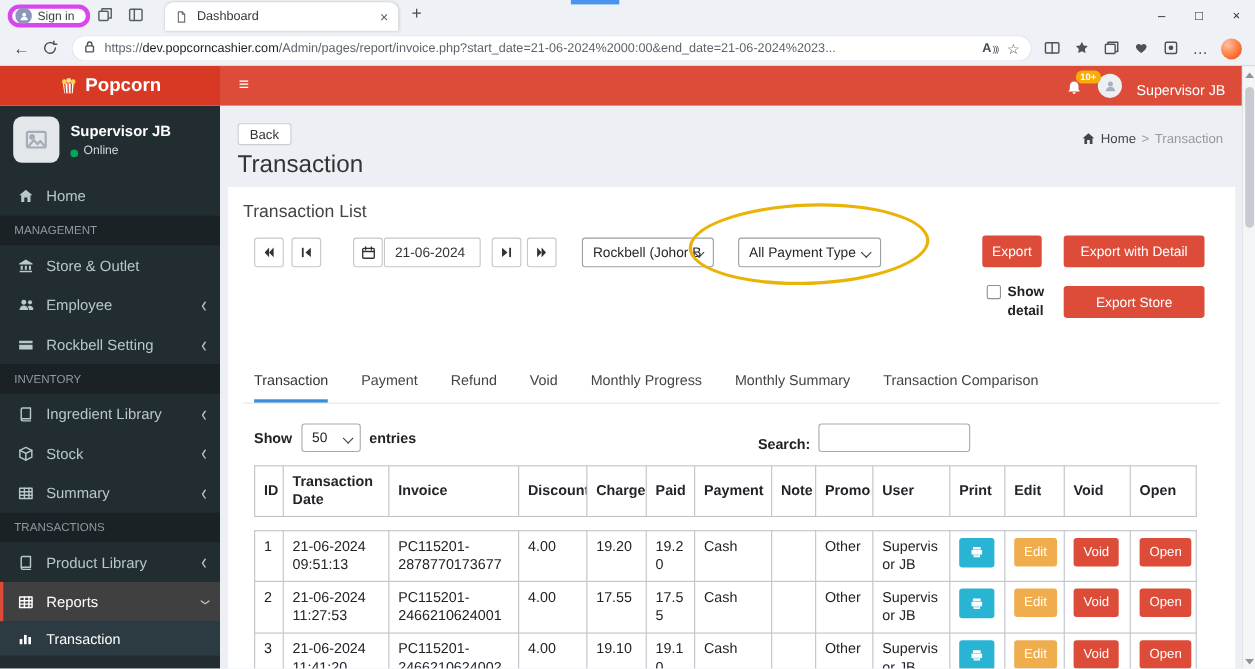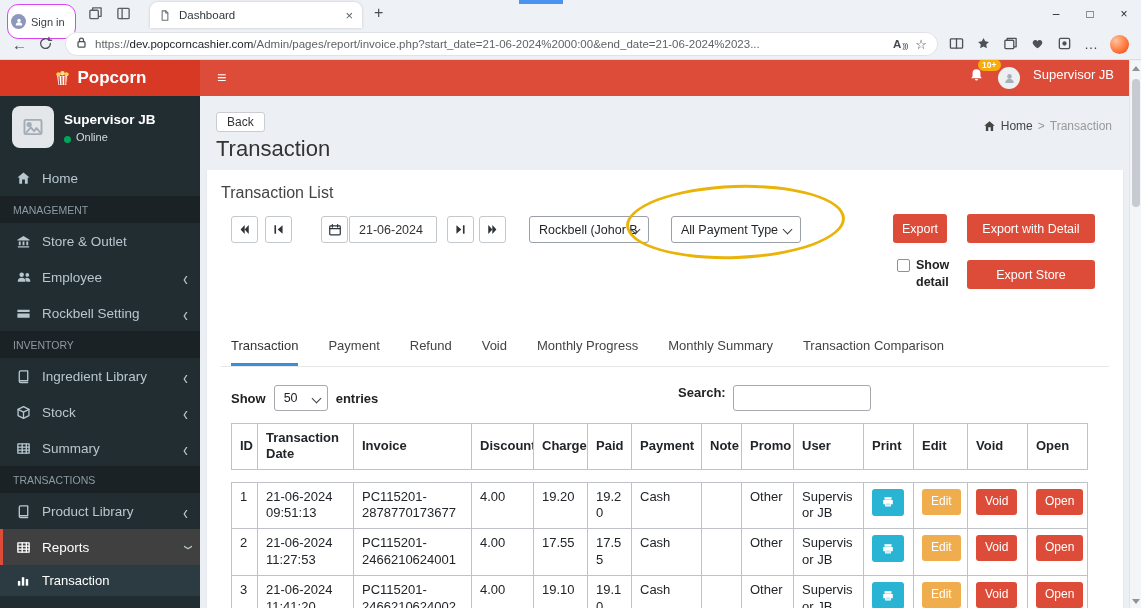--- a/index.html
+++ b/index.html
@@ -5,21 +5,21 @@
 *{margin:0;padding:0;box-sizing:border-box}
 body{font-family:"Liberation Sans",sans-serif;background:#fff;overflow:hidden}
 svg{display:block}
 .si{fill:none;stroke:currentColor;stroke-width:1.4;stroke-linecap:round;stroke-linejoin:round}
 .fi{fill:currentColor;stroke:none}
 .screen{position:relative;width:1141px;height:608px;overflow:hidden;background:#ecf0f5}
 
 
 .chrome{position:absolute;top:0;left:0;width:100%;height:60px;background:#eef1f5;border-bottom:1px solid #d9dde2;z-index:10}
 .tabstrip{position:relative;height:28px}
-.signin{position:absolute;left:7px;top:4px;height:35px;display:flex;align-items:center;gap:5px;background:#fff;border:1px solid #d946ef;border-radius:11px;padding:0 10px 0 3px;font-size:11px;color:#3a4048}
+.signin{position:absolute;left:7px;top:4px;height:21px;display:flex;align-items:center;gap:5px;background:#fff;border:4px solid #d946ef;border-radius:11px;padding:0 10px 0 3px;font-size:11px;color:#3a4048}
 .signin-av{width:15px;height:15px;border-radius:50%;background:#8d97bb;color:#fff;display:flex;align-items:center;justify-content:center}
 .ts-icon{position:absolute;top:6px;width:16px;height:16px;color:#595e66}
 .tab{position:absolute;left:150px;top:2px;width:212px;height:26px;background:#fff;border-radius:8px 8px 0 0;display:flex;align-items:center;gap:8px;padding:0 9px;box-shadow:0 0 3px rgba(0,0,0,.18)}
 .tab-fav{color:#6b7075}
 .tab-title{flex:1;font-size:11.5px;color:#33373c;white-space:nowrap;overflow:hidden}
 .tab-close{font-size:13px;color:#5b6066;line-height:1}
 .newtab{position:absolute;left:374px;top:4px;font-size:16px;color:#4a4e55}
 .sliver{position:absolute;left:519px;top:0;width:44px;height:4px;background:#4a93ee}
 .winctl{position:absolute;top:0;width:34px;height:27px;display:flex;align-items:center;justify-content:center;color:#24272b;font-size:12px}
 .toolbar{position:absolute;top:28px;left:0;width:100%;height:32px;display:flex;align-items:center;gap:11px;padding:0 12px}
@@ -33,21 +33,21 @@
 .ra i{font-style:normal;font-size:8px;letter-spacing:-1px;margin-left:1px}
 .star{font-size:13px;color:#45494f}
 .dots{font-size:14px;color:#45494f;letter-spacing:1px}
 .copilot{width:19px;height:19px;border-radius:50%;background:radial-gradient(circle at 32% 30%,#ffc2a1,#ff7a3d 55%,#e8401f)}
 
 
 .app-header{position:absolute;top:60px;left:0;width:1129px;height:36px;z-index:5}
 .logo{position:absolute;left:0;top:0;width:200px;height:36px;background:#d73925;color:#fff;display:flex;align-items:center;justify-content:center;gap:7px;font-size:17px;font-weight:bold}
 .navbar{position:absolute;left:200px;right:0;top:0;height:36px;background:#dd4b39;display:flex;align-items:center;color:#fff}
 .hamburger{padding:0 17px;font-size:16px}
-.nav-right{margin-left:auto;display:flex;align-items:flex-start;gap:13px;padding-right:15px}
+.nav-right{margin-left:auto;display:flex;align-items:flex-end;gap:13px;padding-right:15px}
 .bell-wrap{position:relative;width:16px;height:17px;color:#fff}
 .badge{position:absolute;top:-8px;left:9px;background:#f8ac09;color:#fff;font-size:8.5px;font-weight:bold;padding:1.5px 4px;border-radius:7px;line-height:1}
 .avatar{width:22px;height:22px;border-radius:50%;background:#edf0f2;color:#a7b0b8;display:flex;align-items:center;justify-content:center}
 .nav-user{font-size:13px}
 
 
 .sidebar{position:absolute;top:96px;bottom:0;left:0;width:200px;background:#222d32;z-index:4}
 .user-panel{display:flex;gap:10px;padding:10px 12px 12px;align-items:center}
 .sb-avatar{width:42px;height:42px;border-radius:8px;background:#e3e7ea;color:#a4adb5;display:flex;align-items:center;justify-content:center}
 .sb-name{color:#fff;font-size:13.5px;font-weight:bold}
@@ -82,21 +82,21 @@
 .sd-line1{display:flex;align-items:center;gap:6px}
 .cb{width:13px;height:13px;border:1px solid #8b9196;border-radius:2px;background:#fff}
 .sd-line2{margin-top:3px;padding-left:19px}
 .tabs{display:flex;gap:30px;padding:0 10px;border-bottom:1px solid #e7e7e7;height:33px;align-items:flex-end}
 .tabx{font-size:13px;color:#444;padding-bottom:10px;border-bottom:3px solid transparent;white-space:nowrap}
 .tabx.active{border-bottom-color:#3a8fd8;color:#333}
 .listctl{position:relative;height:46px;margin-top:10px}
 .show-group{position:absolute;left:10px;top:8px;display:flex;align-items:center;gap:8px;font-size:13px;font-weight:bold;color:#222}
 .entries-select{position:relative;width:54px;height:26px;border:1px solid #a6aaae;border-radius:3px;background:#fff;display:flex;align-items:center;padding:0 20px 0 9px;font-weight:normal;font-size:12.5px}
 .entries-select .caret{top:9px;right:7px}
-.search-group{position:absolute;left:457px;top:8px;display:flex;align-items:flex-start;gap:7px;font-size:13px;font-weight:bold;color:#222}
+.search-group{position:absolute;left:468px;top:8px;display:flex;align-items:flex-end;gap:7px;font-size:13px;font-weight:bold;color:#222}
 .search-input{width:138px;height:26px;border:1px solid #a6aaae;border-radius:3px;background:#fff;font-family:inherit;padding:0 8px;font-size:12.5px}
 .tbl{border-collapse:collapse;table-layout:fixed;width:856px;margin-left:10px;font-size:13px;color:#212529}
 .tbl th,.tbl td{border:1px solid #bfc3c7;padding:6px 8px;text-align:left;vertical-align:top;overflow:hidden}
 .tbl th{font-weight:bold;vertical-align:middle;line-height:1.25}
 .tbl td{line-height:1.3;word-wrap:break-word}
 tr.spacer td{border:none;height:13px;padding:0}
 .act-print{width:32px;height:27px;background:#2ab4d4;border-radius:3px;color:#fff;display:flex;align-items:center;justify-content:center}
 .act-btn{height:26px;border-radius:3px;color:#fff;font-size:12px;display:inline-flex;align-items:center;justify-content:center;padding:0 9px}
 .act-edit{background:#f0ad4e}
 .act-void,.act-open{background:#dd4b39}

